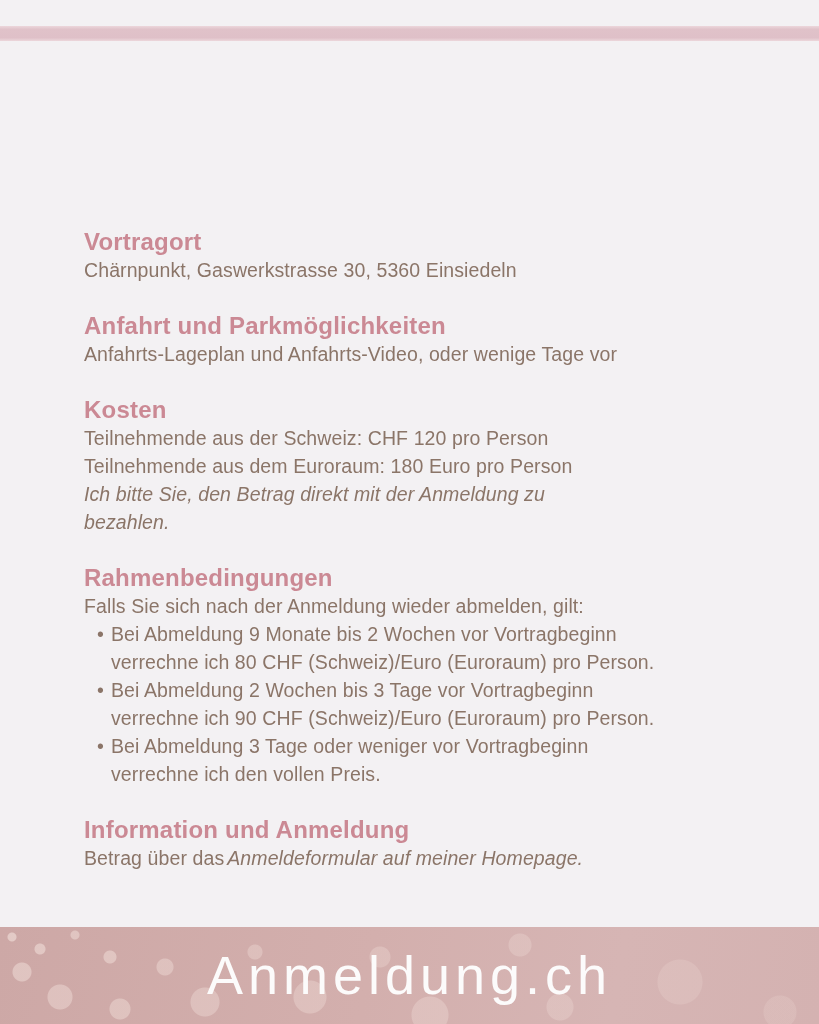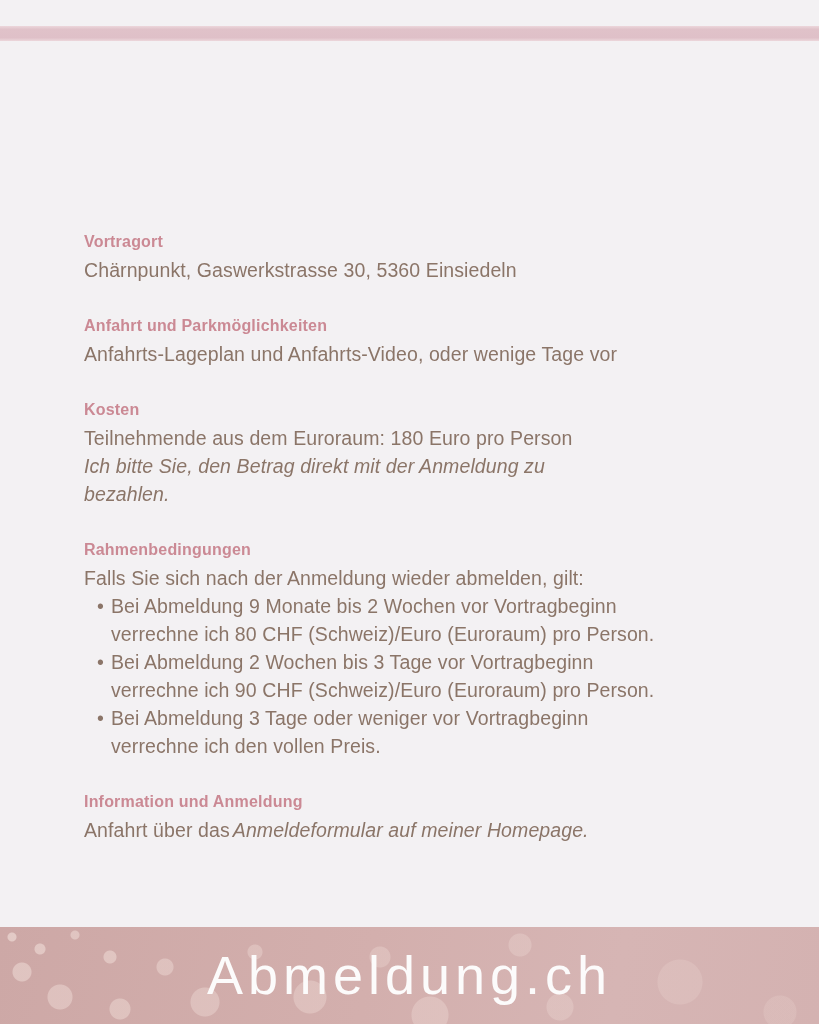--- a/index.html
+++ b/index.html
@@ -30,21 +30,21 @@
     top: 228px;
     width: 690px;
     color: #8b7568;
     font-size: 19.5px;
     line-height: 28px;
     letter-spacing: 0.1px;
   }
   section { margin: 0 0 28px 0; }
   .h {
     margin: 0;
-    font-size: 16px;
+    font-size: 24px;
     line-height: 28px;
     font-weight: bold;
     color: #cb8994;
     letter-spacing: 0.2px;
   }
   .line { display: block; }
   .italic { font-style: italic; }
   .bullets { list-style: none; margin: 0; padding: 0; }
   .bullets li { display: flex; }
   .dot {
@@ -104,20 +104,21 @@
       <span class="line">Chärnpunkt, Gaswerkstrasse 30, 5360 Einsiedeln</span>
     </section>
 
     <section>
       <h2 class="h">Anfahrt und Parkmöglichkeiten</h2>
       <span class="line">Anfahrts-Lageplan und Anfahrts-Video, oder wenige Tage vor</span>
     </section>
 
     <section>
       <h2 class="h">Kosten</h2>
+      <span class="line">Teilnehmende aus der Schweiz: CHF 120 pro Person</span>
       <span class="line">Teilnehmende aus dem Euroraum: 180 Euro pro Person</span>
       <span class="line italic">Ich bitte Sie, den Betrag direkt mit der Anmeldung zu</span>
       <span class="line italic">bezahlen.</span>
     </section>
 
     <section>
       <h2 class="h">Rahmenbedingungen</h2>
       <span class="line">Falls Sie sich nach der Anmeldung wieder abmelden, gilt:</span>
       <ul class="bullets">
         <li>
@@ -140,22 +141,22 @@
             <span class="line">Bei Abmeldung 3 Tage oder weniger vor Vortragbeginn</span>
             <span class="line">verrechne ich den vollen Preis.</span>
           </span>
         </li>
       </ul>
     </section>
 
     <section>
       <h2 class="h">Information und Anmeldung</h2>
       <span class="line">
-        <span>Anfahrt über das</span><span class="info-italic">Anmeldeformular auf meiner Homepage.</span>
+        <span>Betrag über das</span><span class="info-italic">Anmeldeformular auf meiner Homepage.</span>
       </span>
     </section>
 
   </main>
 
   <footer class="banner">
-    <div class="brand">Abmeldung.ch</div>
+    <div class="brand">Anmeldung.ch</div>
   </footer>
 </div>
 
 </body></html>

